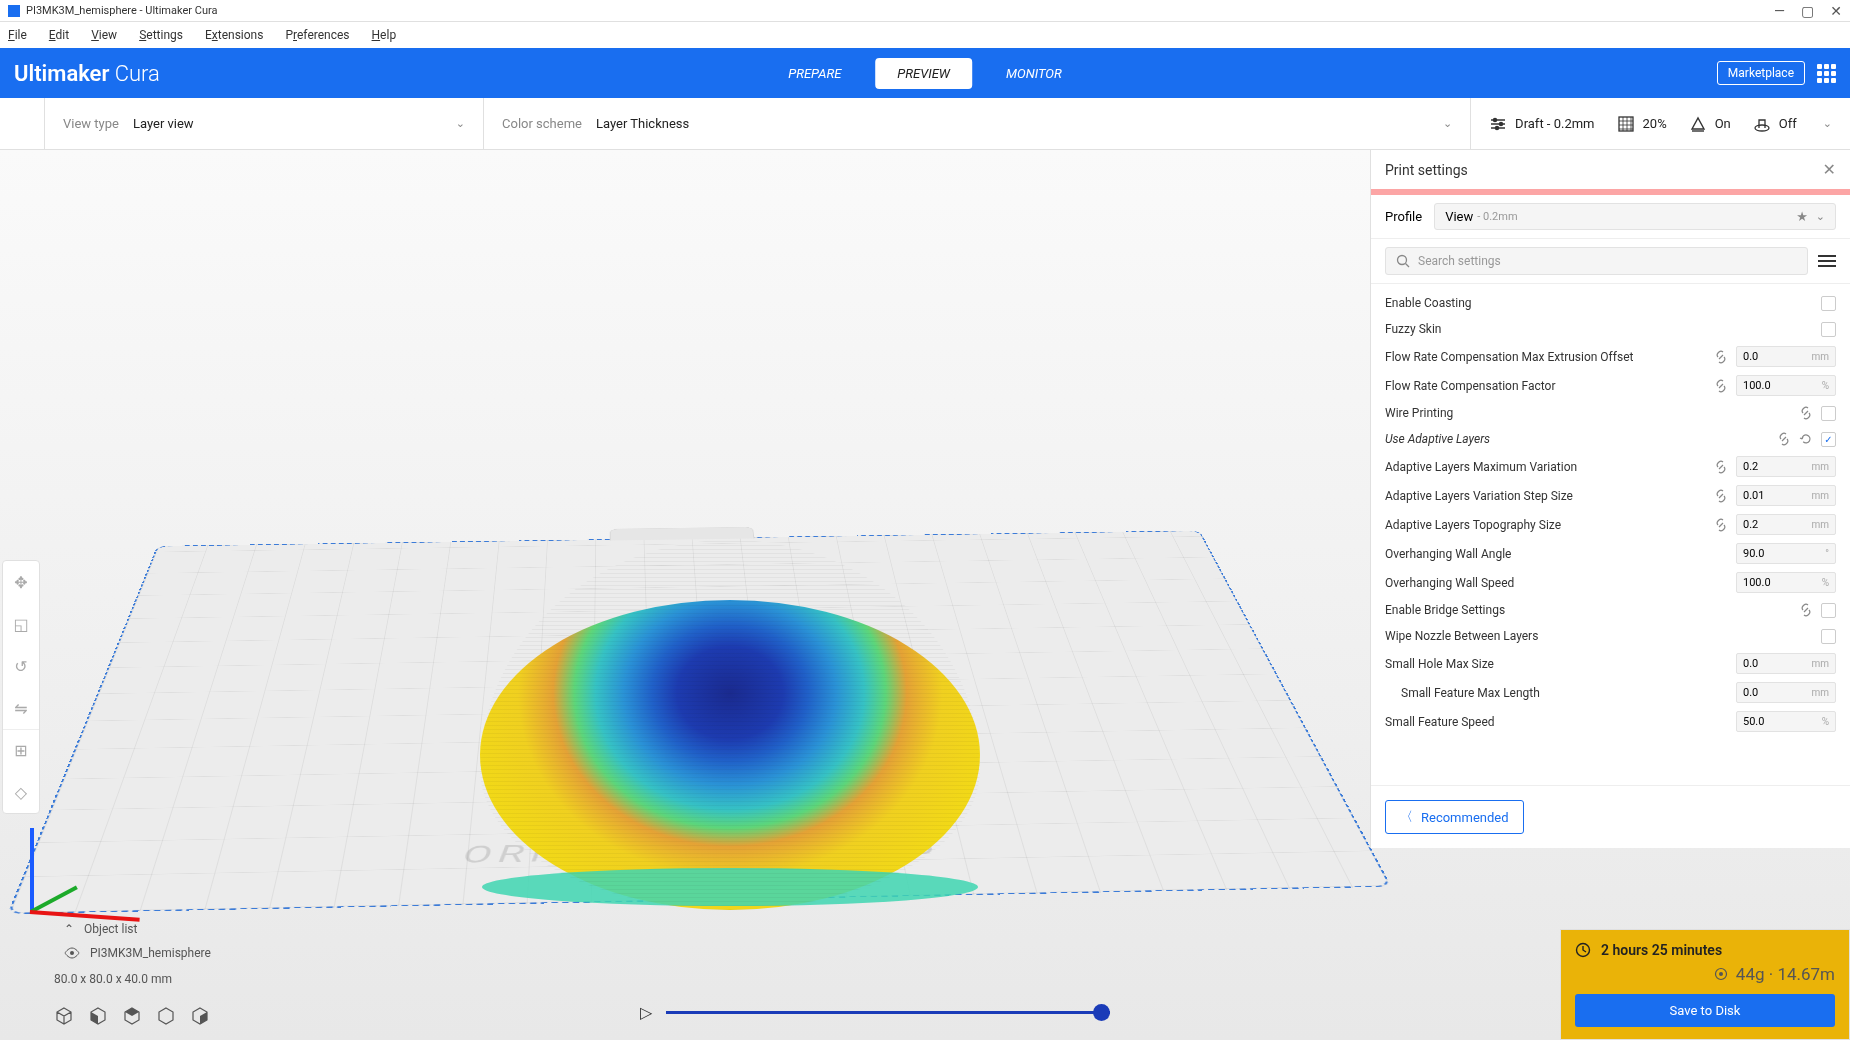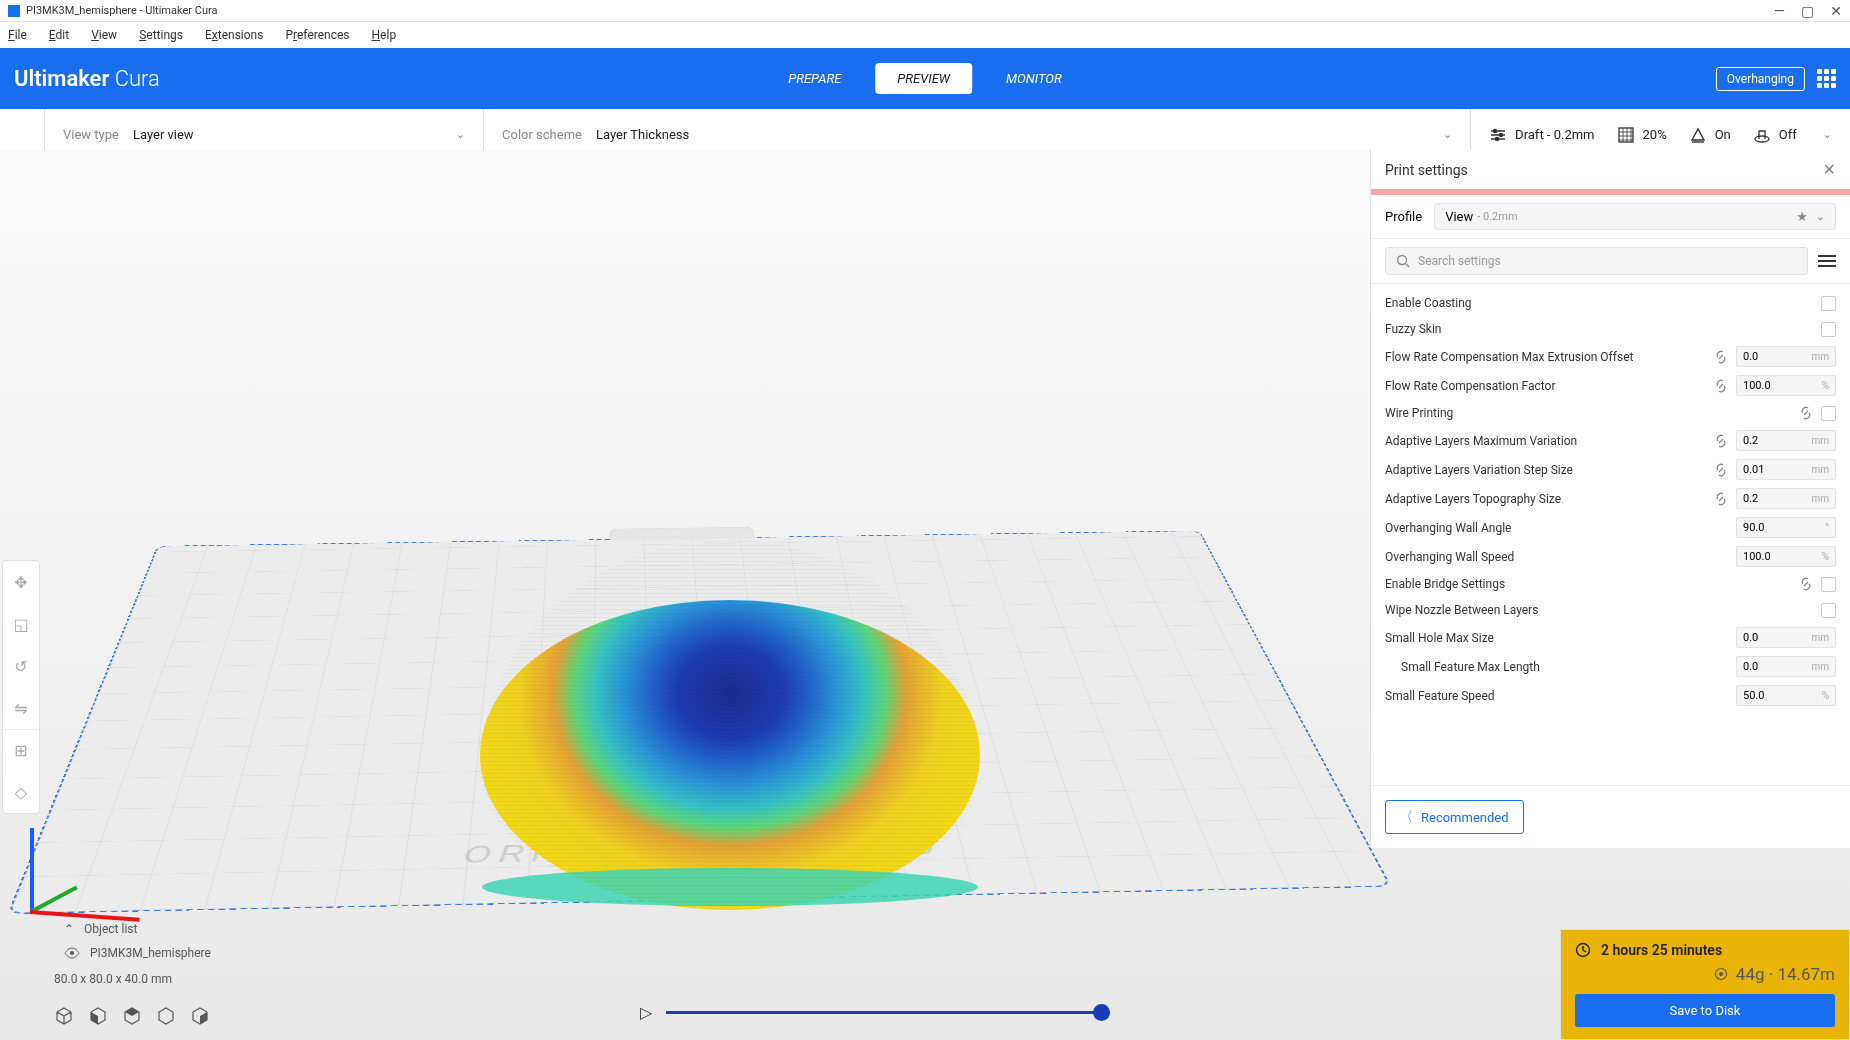--- a/index.html
+++ b/index.html
@@ -9,21 +9,21 @@
 .titlebar { height: 22px; background: #fff; display: flex; align-items: center; padding: 0 8px; font-size: 11px; color: #333; border-bottom: 1px solid #e0e0e0; }
 .titlebar .app-icon { width: 12px; height: 12px; background: #196ef0; margin-right: 6px; }
 .titlebar .win-controls { margin-left: auto; display: flex; gap: 16px; font-size: 14px; color: #555; }
 
 
 .menubar { height: 26px; background: #fff; display: flex; align-items: center; padding: 0 8px; font-size: 12px; color: #333; }
 .menubar span { margin-right: 22px; cursor: pointer; }
 .menubar span u { text-decoration: underline; }
 
 
-.header { height: 61px; background: #196ef0; display: flex; align-items: center; padding: 0 14px; color: #fff; }
+.header { height: 50px; background: #196ef0; display: flex; align-items: center; padding: 0 14px; color: #fff; }
 .logo { font-size: 22px; font-weight: 300; }
 .logo b { font-weight: 600; }
 .stage-tabs { position: absolute; left: 50%; transform: translateX(-50%); display: flex; gap: 12px; font-style: italic; }
 .stage-tab { padding: 8px 22px; font-size: 13px; color: #fff; cursor: pointer; border-radius: 4px; }
 .stage-tab.active { background: #fff; color: #222; }
 .header-right { margin-left: auto; display: flex; align-items: center; gap: 12px; }
 .marketplace-btn { border: 1px solid #fff; padding: 4px 10px; font-size: 12px; border-radius: 3px; cursor: pointer; }
 .apps-icon { display: grid; grid-template-columns: repeat(3, 5px); grid-template-rows: repeat(3, 5px); gap: 2px; }
 .apps-icon i { background: #fff; border-radius: 1px; }
 
@@ -146,21 +146,21 @@
   <div class="logo">
     <b>Ultimaker</b>
     <span>Cura</span>
   </div>
   <div class="stage-tabs">
     <div class="stage-tab">PREPARE</div>
     <div class="stage-tab active">PREVIEW</div>
     <div class="stage-tab">MONITOR</div>
   </div>
   <div class="header-right">
-    <div class="marketplace-btn">Overhanging</div>
+    <div class="marketplace-btn">Marketplace</div>
     <div class="apps-icon">
         <i></i>
         <i></i>
         <i></i>
         <i></i>
         <i></i>
         <i></i>
         <i></i>
         <i></i>
         <i></i>
@@ -380,20 +380,34 @@
       <div class="setting-row">
         <span class="setting-label">Wire Printing</span>
         <span class="link-icon">
           <svg width="14" height="14" viewBox="0 0 14 14">
             <path d="M5 9 L9 5 M4 7 a3 3 0 0 1 0-4 l1-1 a3 3 0 0 1 4 0 M10 7 a3 3 0 0 1 0 4 l-1 1 a3 3 0 0 1-4 0" fill="none" stroke="#888" stroke-width="1.2"></path>
           </svg>
         </span>
         <span class="checkbox"></span>
       </div>
       <div class="setting-row">
+        <span class="setting-label italic">Use Adaptive Layers</span>
+        <span class="link-icon">
+          <svg width="14" height="14" viewBox="0 0 14 14">
+            <path d="M5 9 L9 5 M4 7 a3 3 0 0 1 0-4 l1-1 a3 3 0 0 1 4 0 M10 7 a3 3 0 0 1 0 4 l-1 1 a3 3 0 0 1-4 0" fill="none" stroke="#888" stroke-width="1.2"></path>
+          </svg>
+        </span>
+        <span class="reset-icon">
+          <svg width="14" height="14" viewBox="0 0 14 14">
+            <path d="M3 7 a4 4 0 1 1 1.2 2.8 M3 7 l-2 -1 M3 7 l1 -2" fill="none" stroke="#888" stroke-width="1.2"></path>
+          </svg>
+        </span>
+        <span class="checkbox">✓</span>
+      </div>
+      <div class="setting-row">
         <span class="setting-label">Adaptive Layers Maximum Variation</span>
         <span class="link-icon">
           <svg width="14" height="14" viewBox="0 0 14 14">
             <path d="M5 9 L9 5 M4 7 a3 3 0 0 1 0-4 l1-1 a3 3 0 0 1 4 0 M10 7 a3 3 0 0 1 0 4 l-1 1 a3 3 0 0 1-4 0" fill="none" stroke="#888" stroke-width="1.2"></path>
           </svg>
         </span>
         <span class="setting-input">
           <span>0.2</span>
           <span class="setting-unit">mm</span>
         </span>

